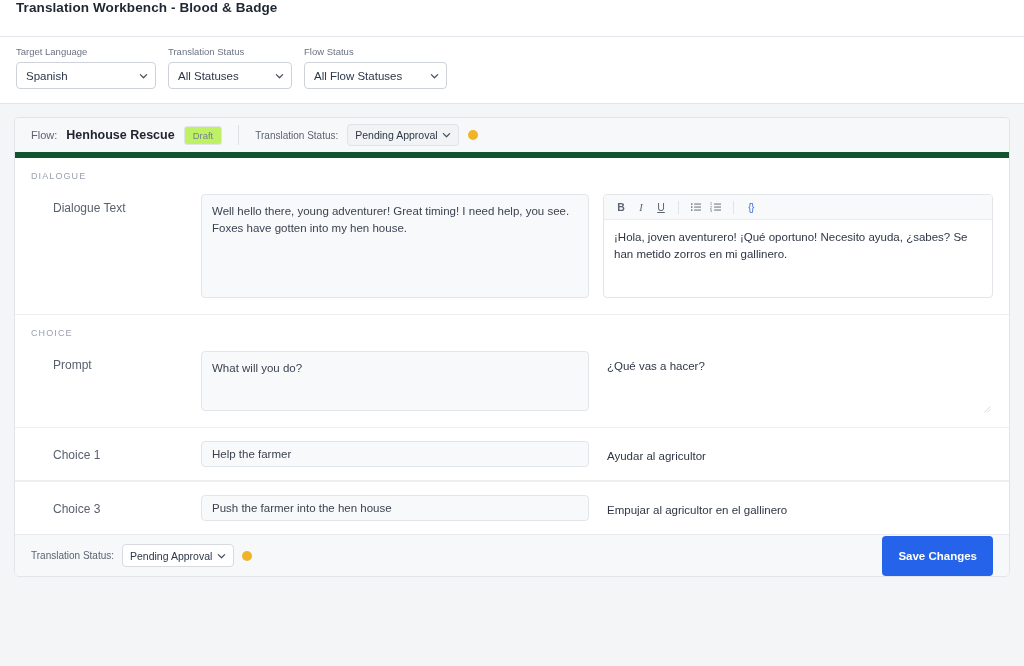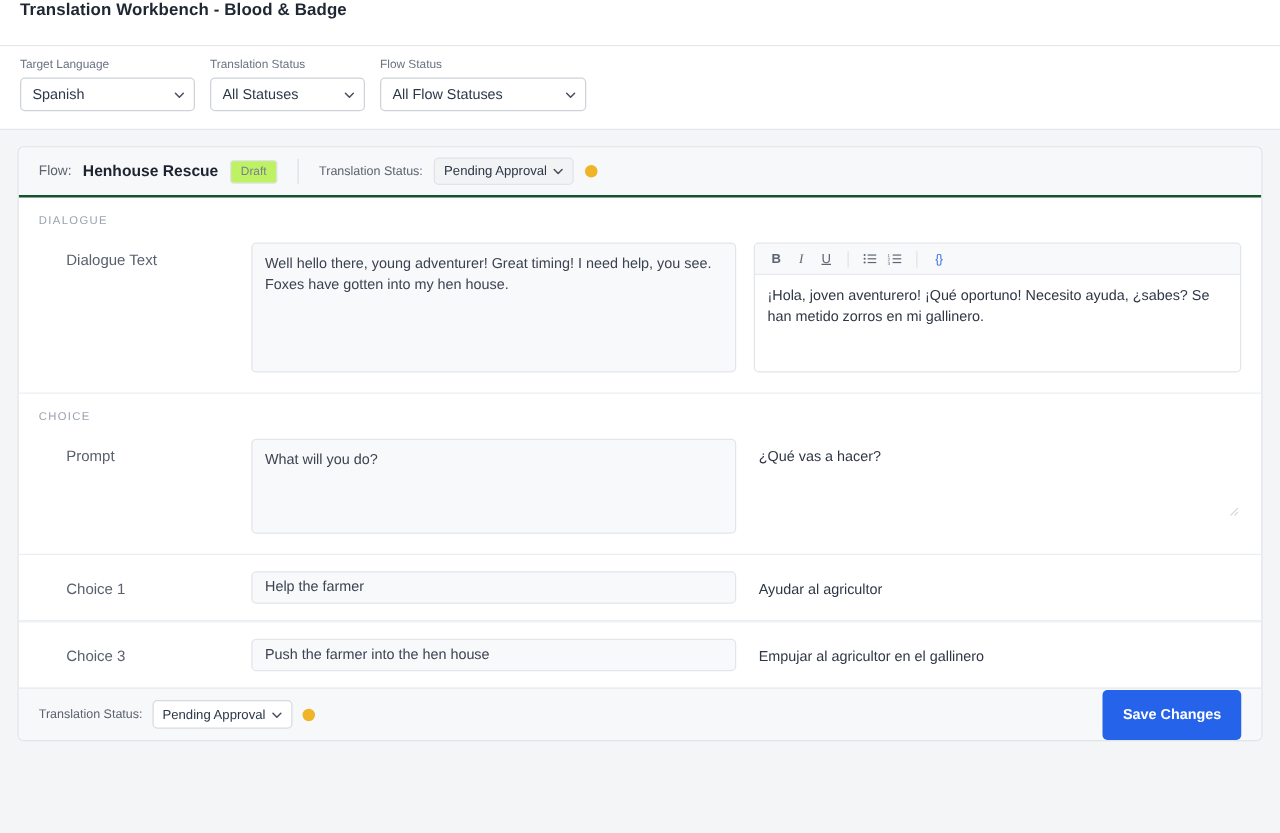--- a/index.html
+++ b/index.html
@@ -56,21 +56,21 @@
     border-radius: 4px;
     height: 27px;
     font-family: "Liberation Sans", sans-serif;
     font-size: 11.5px;
     color: #2c3748;
     padding: 0 24px 0 9px;
     outline: none;
   }
   select.w1 { width: 140px; }
   select.w2 { width: 124px; }
-  select.w3 { width: 165px; }
+  select.w3 { width: 143px; }
   .chev {
     position: absolute;
     right: 8px;
     top: 50%;
     transform: translateY(-50%);
     pointer-events: none;
     width: 9px;
     height: 9px;
     color: #4a5160;
   }
@@ -81,21 +81,21 @@
     background: #ffffff;
     border: 1px solid #e1e4e8;
     border-radius: 5px;
     overflow: hidden;
   }
 
   .flow-header {
     display: flex;
     align-items: center;
     background: #f7f8fa;
-    border-bottom: 2px solid #14532d;
+    border-bottom: 6px solid #14532d;
     padding: 0 16px;
     height: 40px;
     gap: 9px;
   }
   .flow-prefix { font-size: 11px; color: #5b6370; }
   .flow-name { font-size: 12.5px; font-weight: bold; color: #1d2430; }
   .badge-draft {
     font-size: 9.5px;
     color: #767f8c;
     background: #bef264;
@@ -167,21 +167,21 @@
     font-family: "Liberation Sans", sans-serif;
     font-size: 11.5px;
     color: #3b4椒;
     color: #3b4351;
     padding: 8px 10px;
     outline: none;
     resize: none;
     line-height: 17px;
   }
   textarea.src-dialogue { height: 104px; }
-  textarea.src-prompt { height: 76px; }
+  textarea.src-prompt { height: 60px; }
   input.src-input { height: 26px; padding: 0 10px; }
 
   
   .editor {
     border: 1px solid #e2e5ea;
     border-radius: 4px;
     background: #ffffff;
     overflow: hidden;
     height: 104px;
     display: flex;

